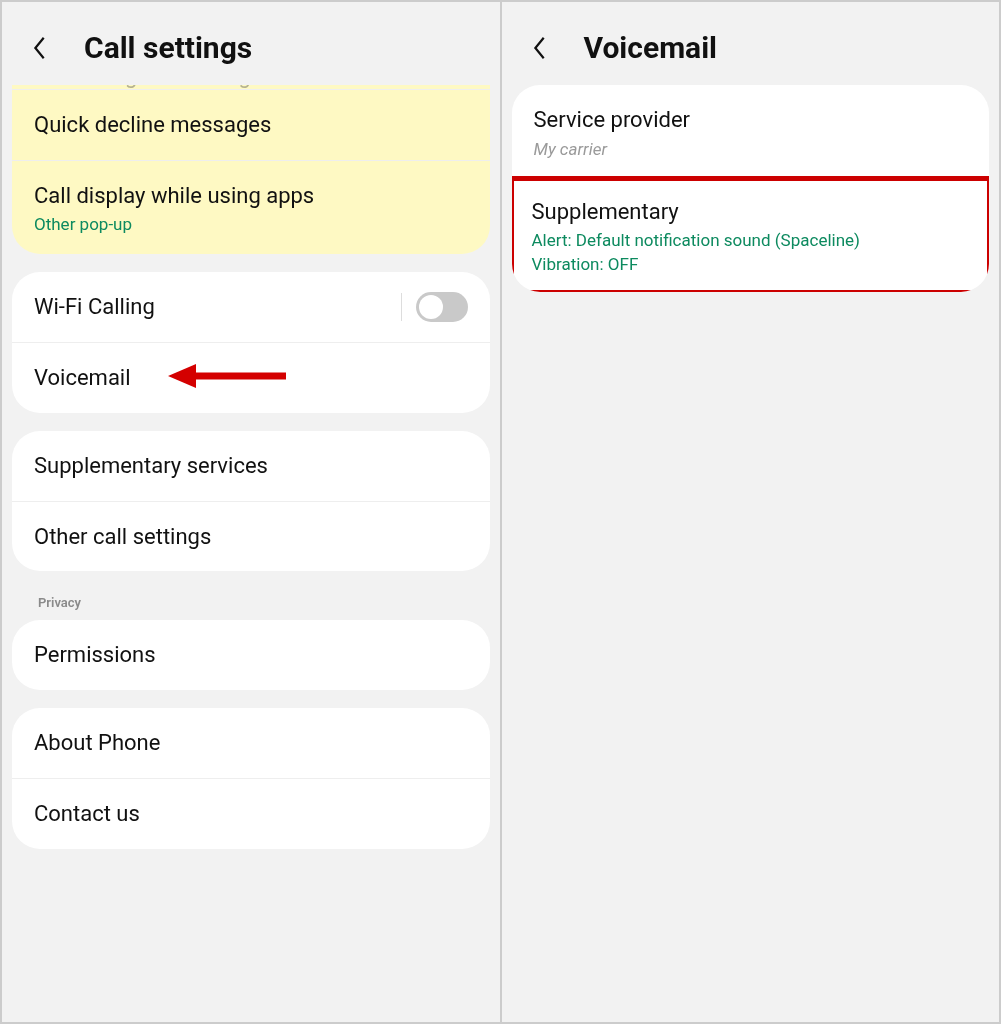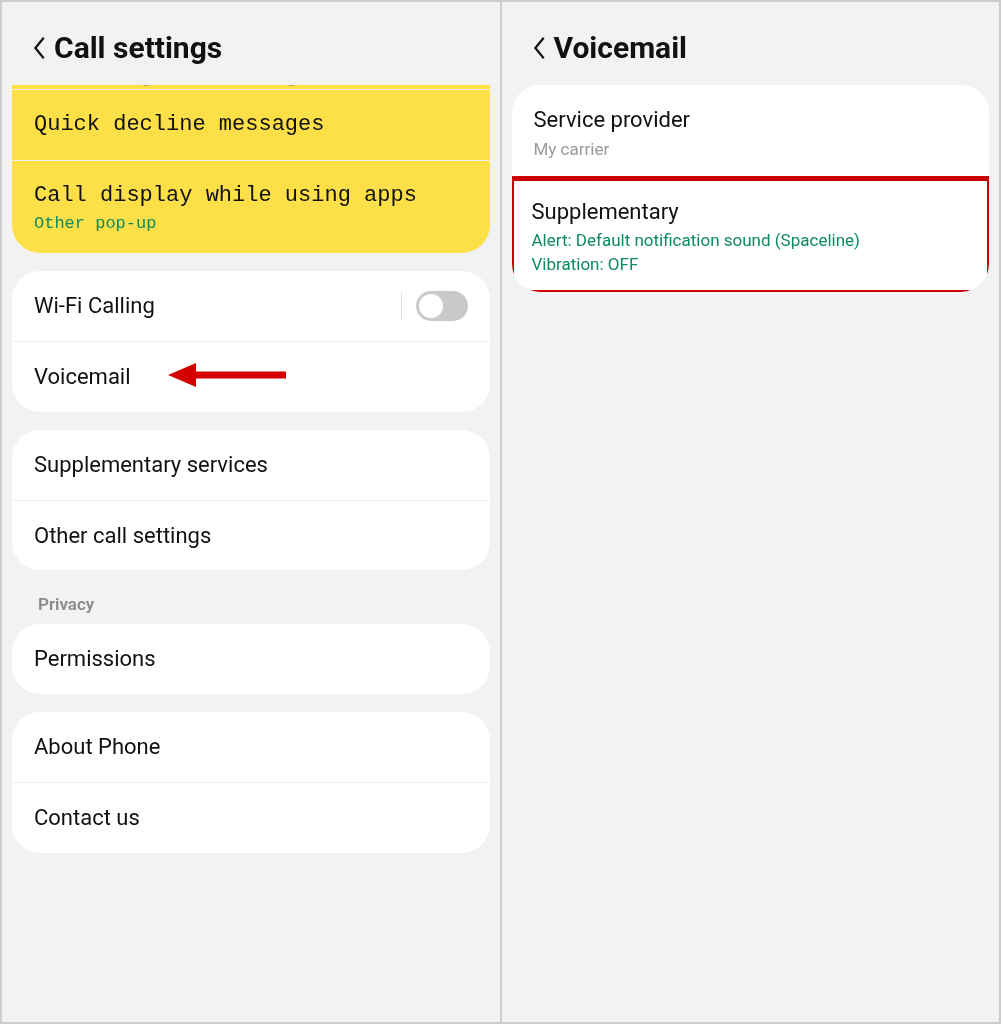--- a/index.html
+++ b/index.html
@@ -16,21 +16,21 @@
       background: #f2f2f2;
       flex: 1;
       display: flex;
       flex-direction: column;
       overflow: hidden;
       position: relative;
     }
     .appbar {
       display: flex;
       align-items: center;
-      gap: 4px;
+      gap: 34px;
       padding: 28px 22px 20px 28px;
     }
     .back-icon {
       width: 20px;
       height: 20px;
       display: inline-flex;
       align-items: center;
       justify-content: center;
     }
     .back-icon svg { width: 18px; height: 26px; stroke: #111; stroke-width: 2.4; fill: none; }
@@ -54,21 +54,21 @@
     .row .title {
       font-size: 22px;
       color: #111;
       line-height: 1.35;
     }
     .row .subtitle {
       font-size: 17px;
       color: #0d8a5f;
       margin-top: 4px;
     }
-    .row .subtitle.grey { color: #9a9a9a; }
+    .row .subtitle.grey { color: #9a9a9a; font-style: italic; }
     .toggle-row {
       display: flex;
       align-items: flex-start;
       justify-content: space-between;
     }
     .toggle-right {
       display: flex;
       align-items: center;
       gap: 14px;
     }
@@ -88,32 +88,31 @@
       content: "";
       position: absolute;
       left: 3px;
       top: 3px;
       width: 24px;
       height: 24px;
       border-radius: 50%;
       background: #fff;
     }
     .section-header {
-      font-size: 17px;
+      font-size: 13px;
       color: #8a8a8a;
       font-weight: 600;
       padding: 6px 26px 10px;
     }
     .card-trunc {
-      background: #fde047;
+      background: #fef9c3;
       border-radius: 0 0 28px 28px;
       margin-bottom: 18px;
       overflow: hidden;
       padding-top: 0;
-      font-family: Liberation Mono, monospace;
     }
     .card-trunc .fade {
       font-size: 22px;
       color: #333;
       padding: 0 22px;
       white-space: nowrap;
       overflow: hidden;
       height: 8px;
       line-height: 1;
       margin-top: -4px;

